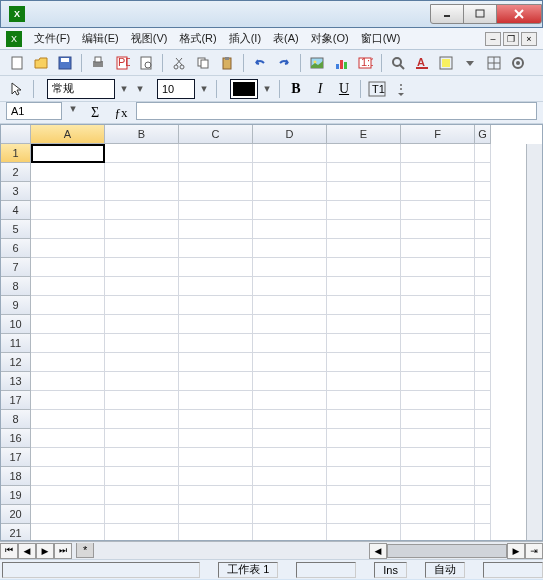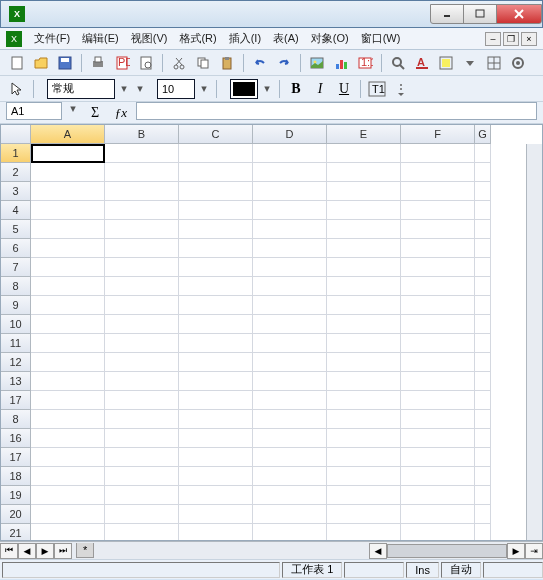--- a/index.html
+++ b/index.html
@@ -49,21 +49,21 @@
 .cell { width: 74px; border-right: 1px solid #d4d8e0; border-bottom: 1px solid #d4d8e0; }
 .cell.last { width: 16px; }
 .cell.active { border: 2px solid #000; position: relative; z-index: 2; }
 .vscroll { width: 16px; background: #e8ecf2; border-left: 1px solid #b0b8c0; }
 
 
 .hscroll-row { height: 18px; background: #e8ecf2; display: flex; align-items: center; border-top: 1px solid #b0b8c0; }
 .nav-btn { width: 18px; height: 16px; border: 1px solid #999; background: #f4f4f4; display: flex; align-items: center; justify-content: center; font-size: 9px; cursor: pointer; }
 .sheet-tab { padding: 1px 10px; background: white; border: 1px solid #999; border-top: none; margin-left: 4px; font-weight: bold; cursor: pointer; }
 .sheet-tab.ghost { background: #d8d8d8; padding: 1px 6px; font-weight: normal; }
-.status { height: 20px; background: #eaf0f8; display: flex; align-items: center; border-top: 1px solid #c8d4e0; }
+.status { height: 20px; background: #eaf0f8; display: flex; align-items: center; border-top: 1px solid #c8d4e0; gap: 16px; }
 .status-cell { border: 1px inset #ccc; height: 16px; padding: 0 8px; display: flex; align-items: center; margin-left: 2px; }
 
 svg { pointer-events: none; }
 </style>
 </head>
 <body>
 
 <div class="titlebar">
   <div class="app-icon">X</div>
   <div class="win-controls">
@@ -282,21 +282,21 @@
 
 <div class="namebox-row">
   <div class="name-box">
       <span>A1</span>
     </div>
   <div class="tb-dropdown-arrow">▾</div>
   <div class="tb-btn">
       <span style="font-family:serif;font-size:14px">Σ</span>
     </div>
   <div class="tb-btn">
-      <span style="font-style:italic;font-family:serif;font-size:13px">ƒx</span>
+      <span style="font-family:serif;font-size:13px">ƒx</span>
     </div>
   <div class="formula-bar"></div>
 </div>
 
 <div class="grid-area">
   <div class="col-headers">
     <div class="corner"></div>
     <div id="colhdr" style="display: contents;"><div class="col-h sel">A</div><div class="col-h">B</div><div class="col-h">C</div><div class="col-h">D</div><div class="col-h">E</div><div class="col-h">F</div><div class="col-h last">G</div></div>
   </div>
   <div class="grid-body">

